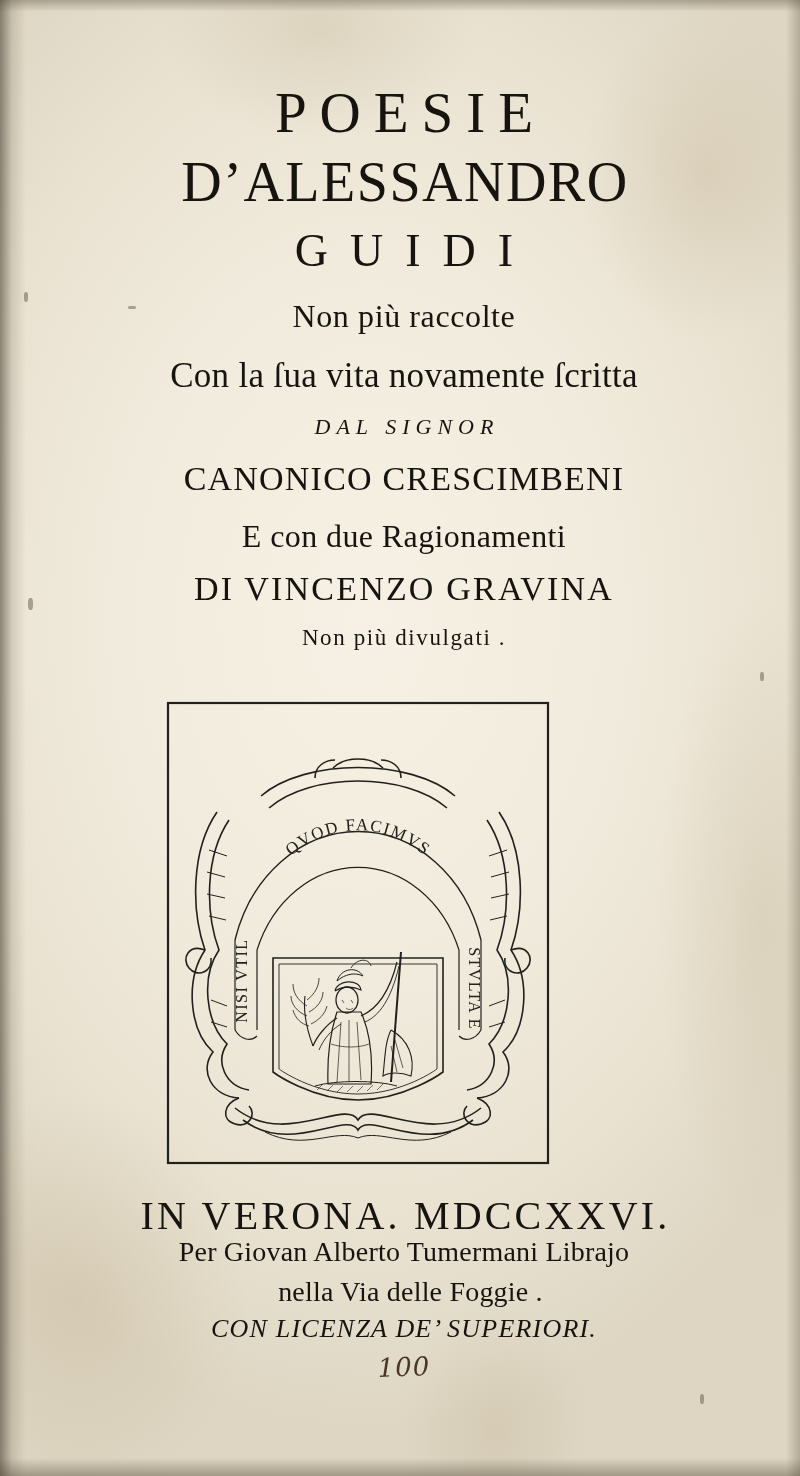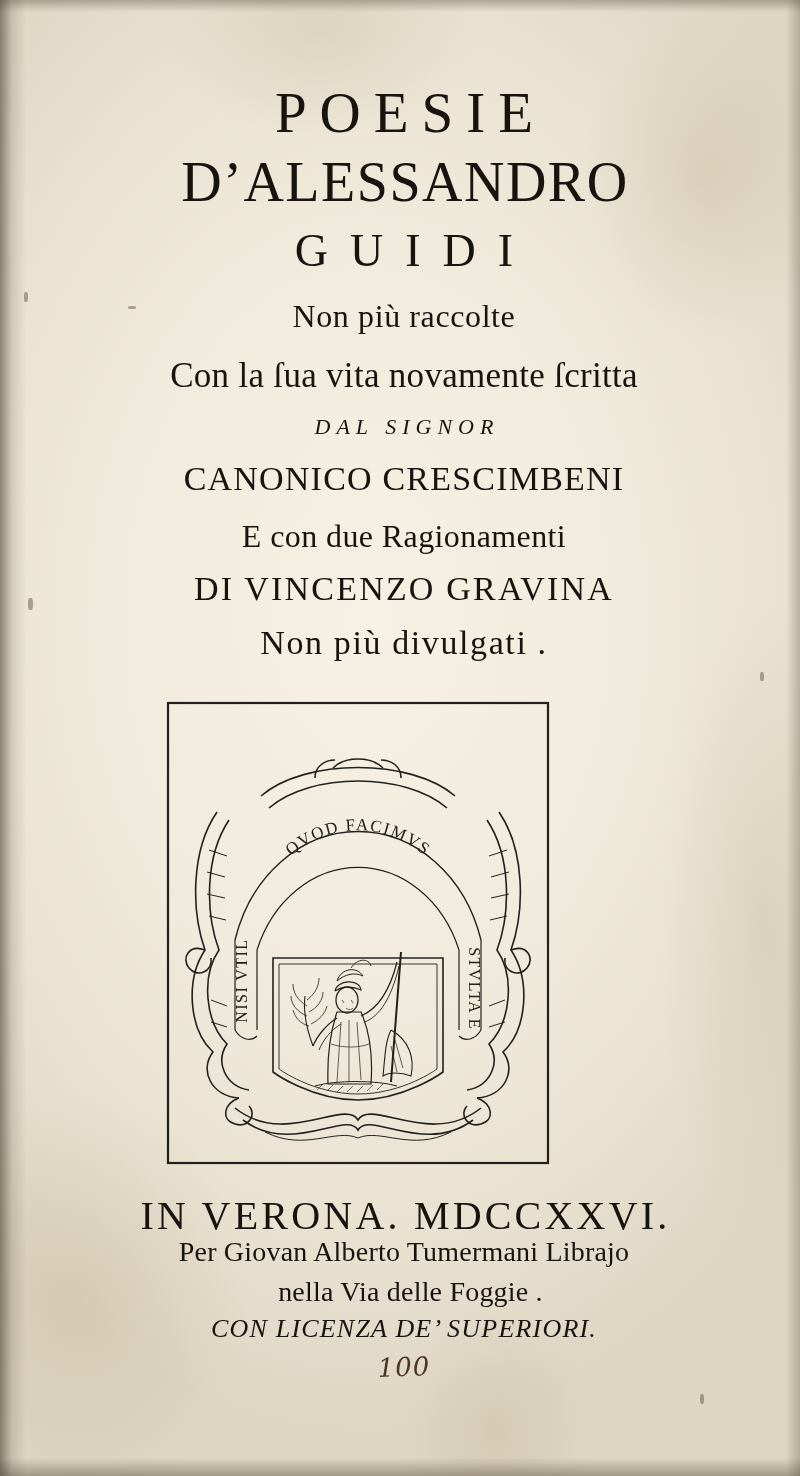--- a/index.html
+++ b/index.html
@@ -134,21 +134,21 @@
     font-size: 32px;
     letter-spacing: 0.4px;
   }
   #l-divincenzo {
     position: absolute; left: 0; right: 0; top: 572px;
     font-size: 34px;
     letter-spacing: 2.2px;
   }
   #l-nondivulgati {
     position: absolute; left: 0; right: 0; top: 626px;
-    font-size: 34px;
+    font-size: 23px;
     letter-spacing: 1.6px;
     text-align: center;
   }
 
   
   #l-inverona {
     position: absolute; left: 0; right: 0; top: 1196px;
     font-size: 40px;
     letter-spacing: 3.2px;
     text-indent: 3px;

